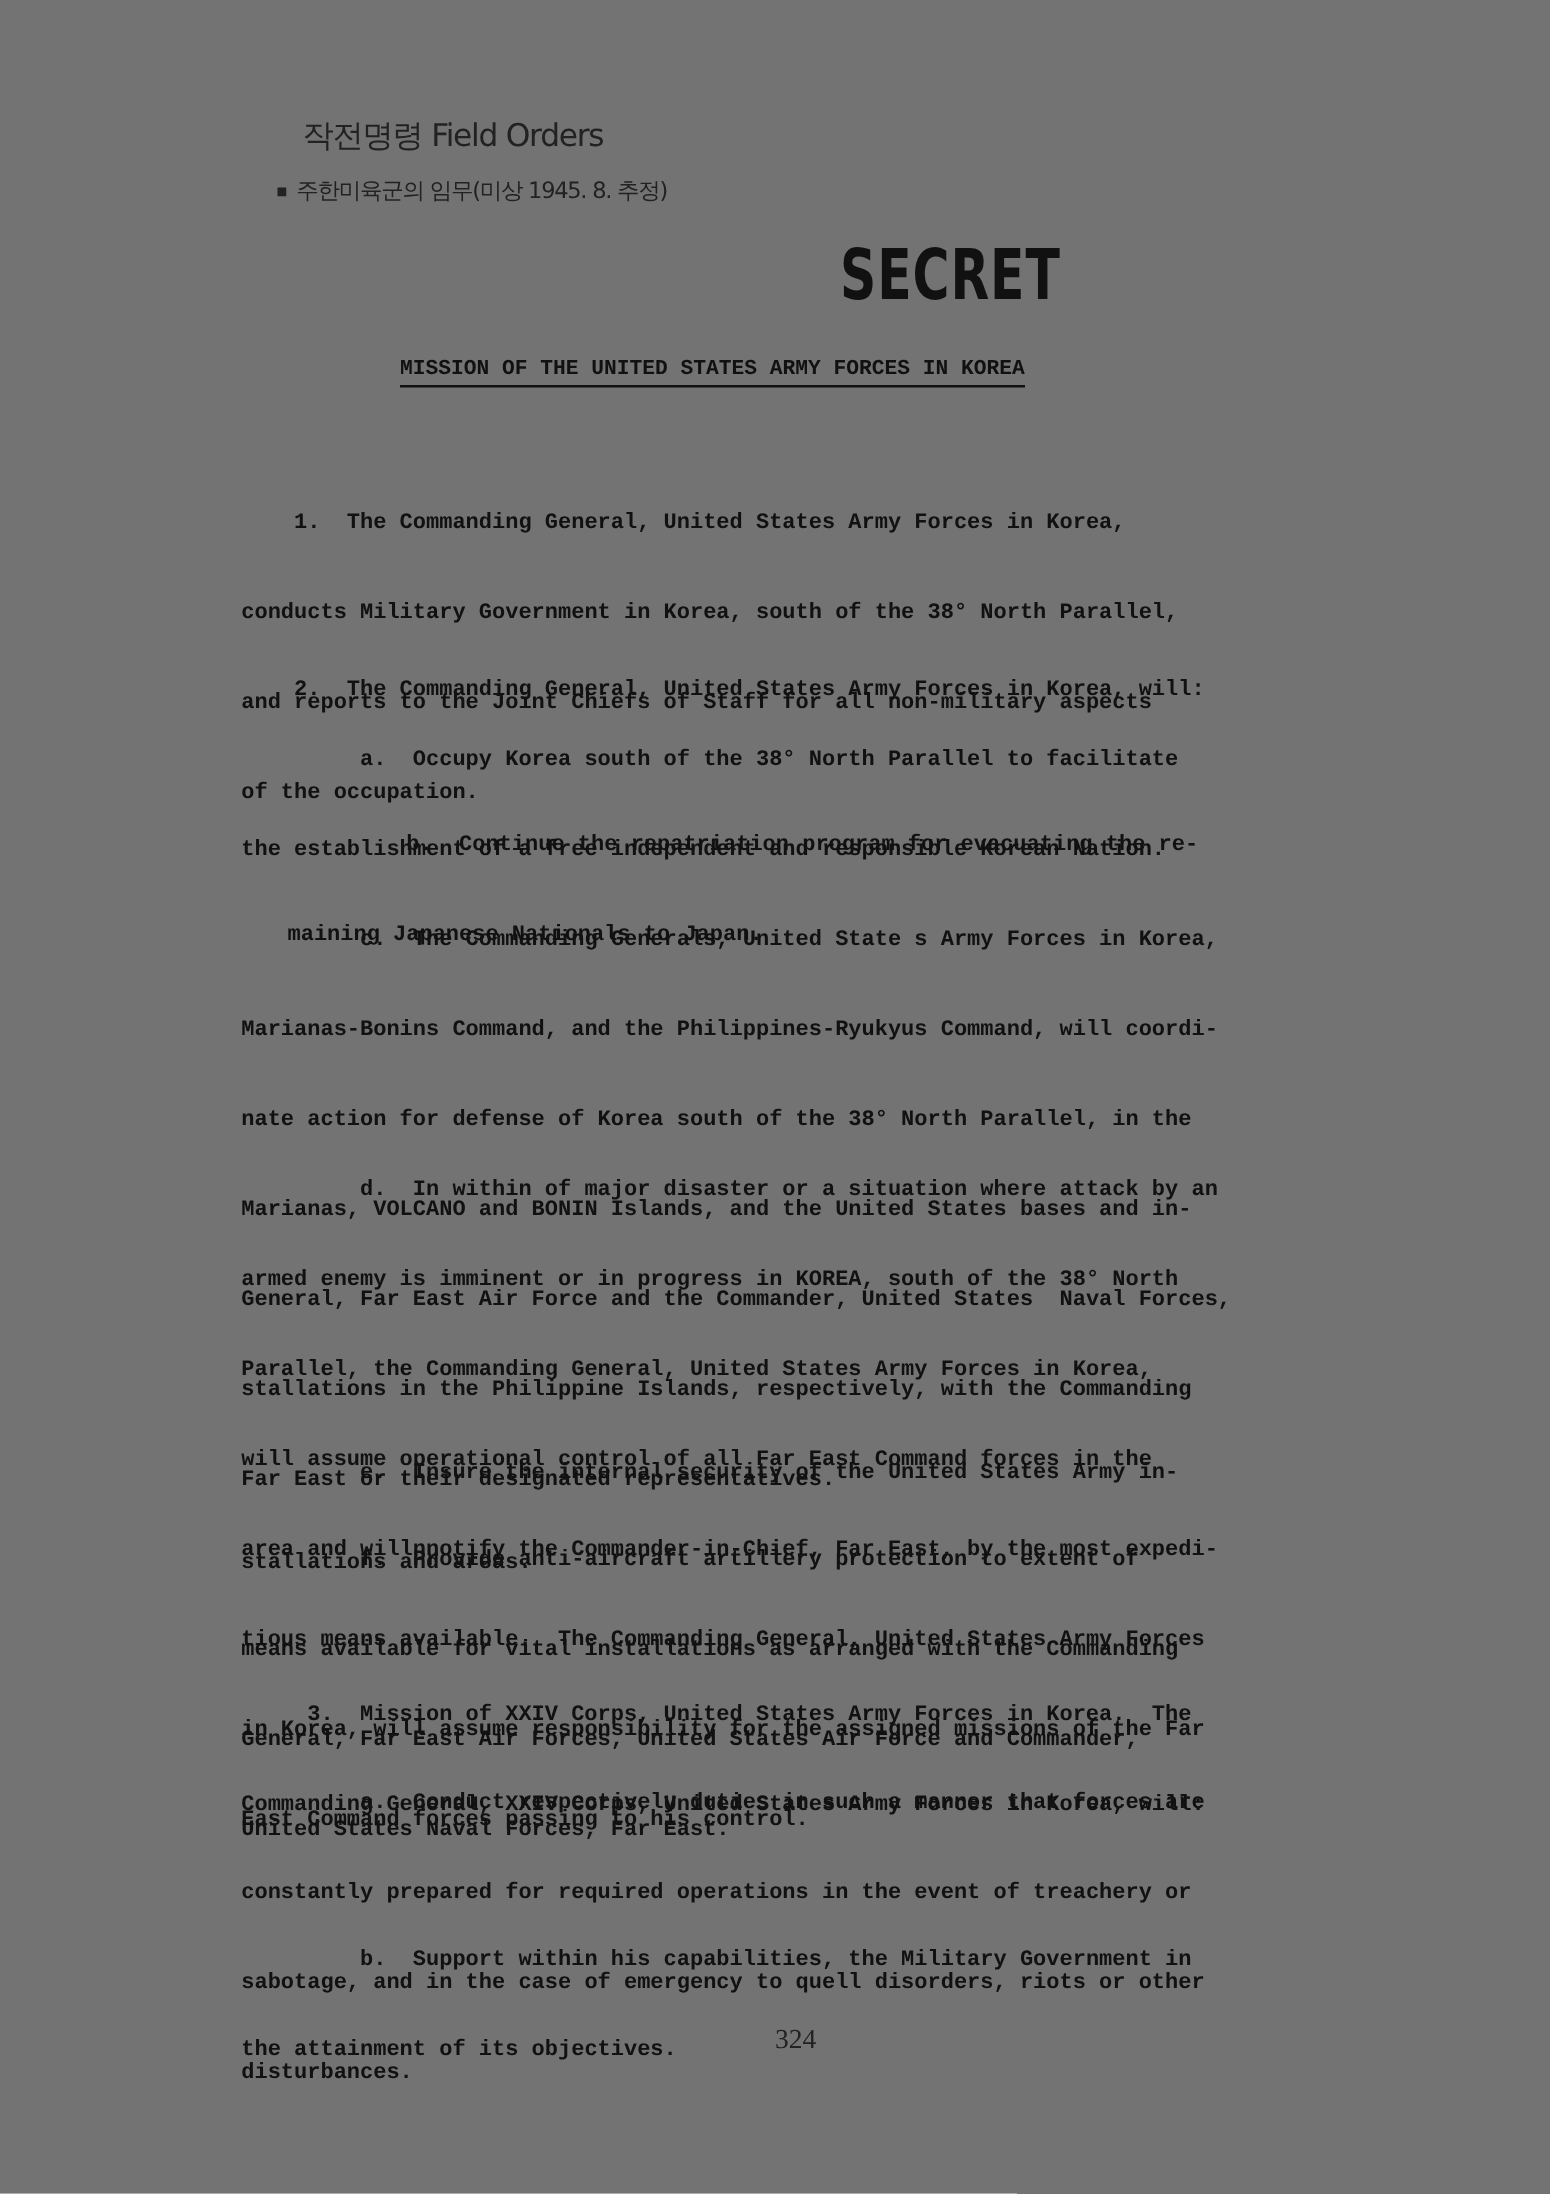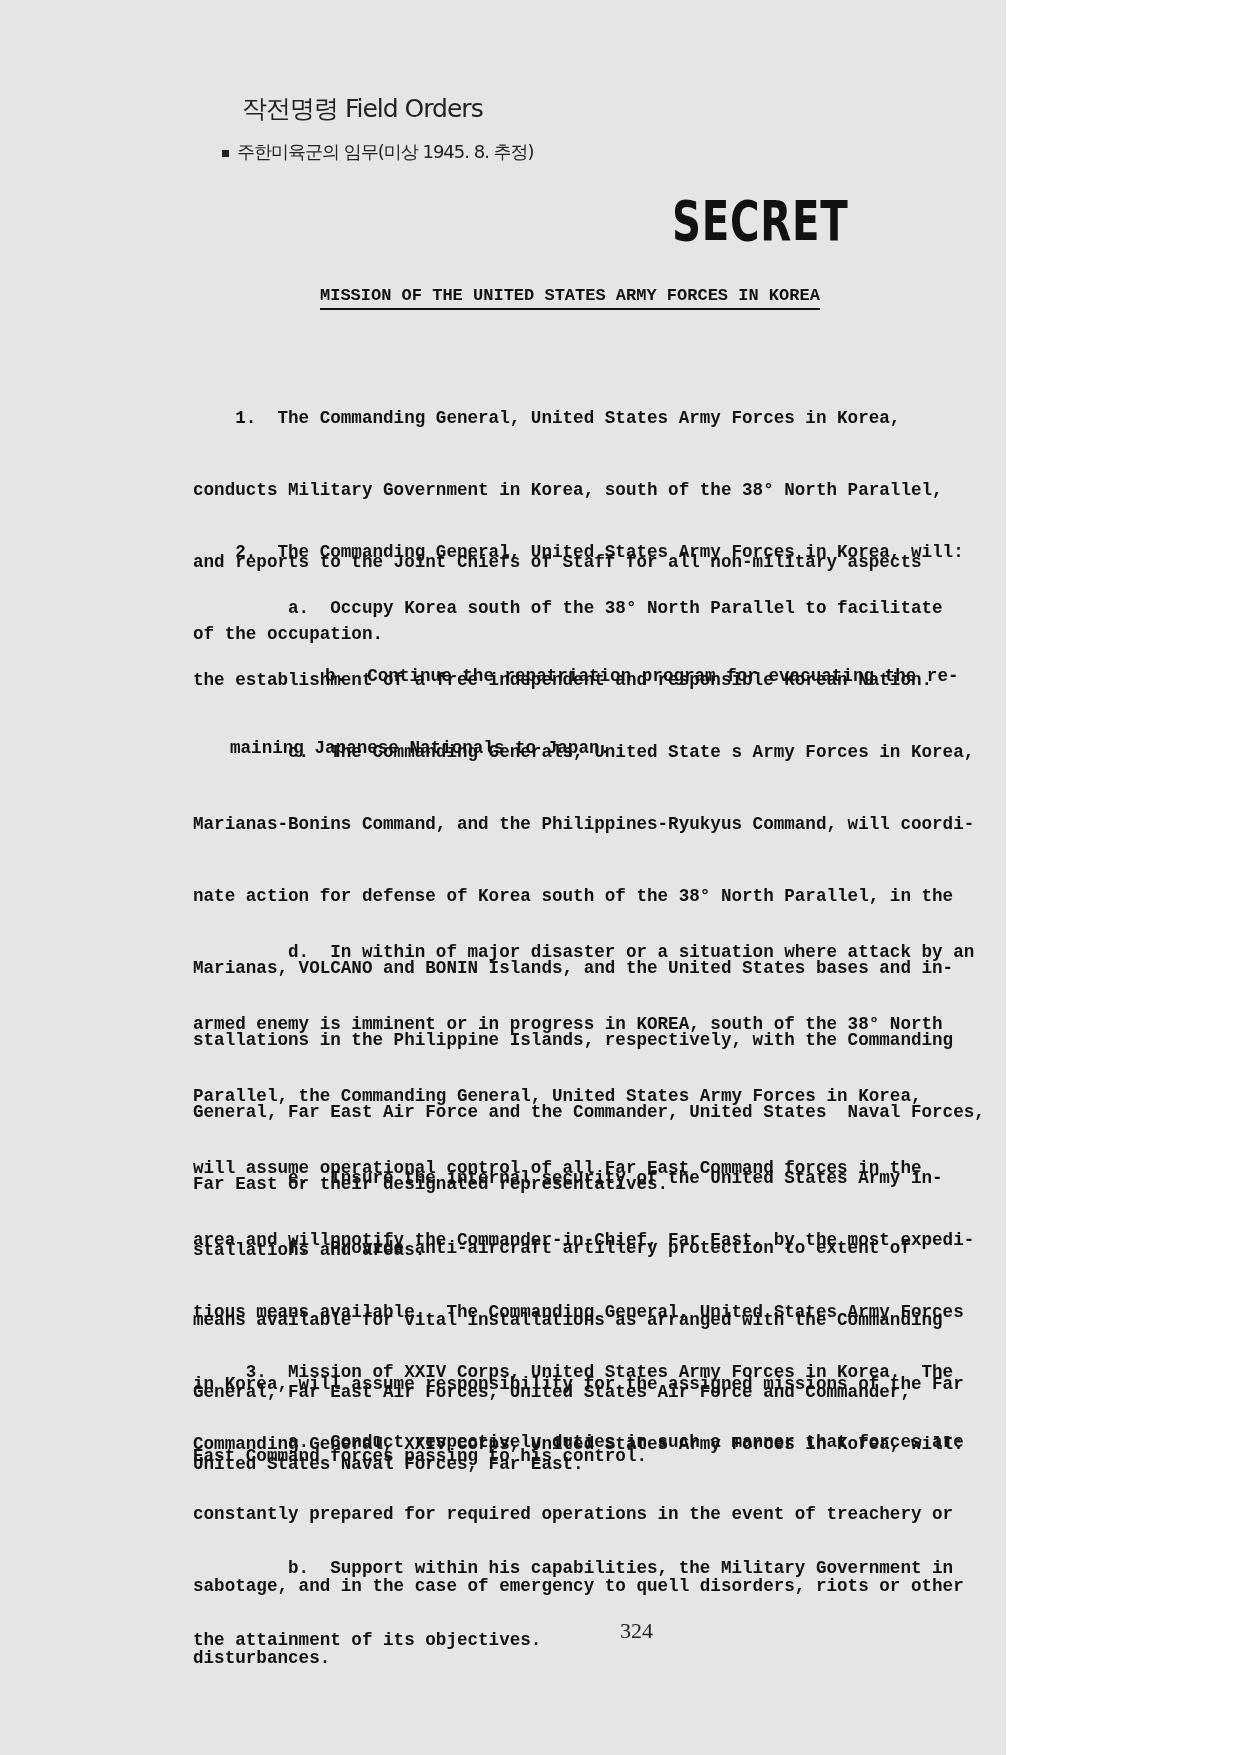--- a/index.html
+++ b/index.html
@@ -1,17 +1,17 @@
 <!DOCTYPE html>
 <html><head>
 <meta charset="utf-8">
 <style>
   html, body { margin:0; padding:0; background:#ffffff; }
   body { width:1240px; height:1755px; position:relative; overflow:hidden; color:#111; }
-  .page { position:absolute; left:0; top:0; width:1006px; height:1755px; background:#e5e5e5; }
+  .page { position:absolute; left:0; top:0; width:1240px; height:1755px; background:#737373; }
   .kr-header { position:absolute; left:242px; top:92px; font-family:"DejaVu Sans", sans-serif; font-size:25px; color:#222; letter-spacing:-1px; }
   .kr-sub { position:absolute; left:222px; top:140px; font-family:"DejaVu Sans", sans-serif; font-size:18px; color:#222; letter-spacing:-1px; }
   .kr-sub .bullet { display:inline-block; width:7px; height:7px; background:#222; margin-right:8px; vertical-align:middle; }
   .secret { position:absolute; left:672px; top:188px; font-family:"DejaVu Sans", sans-serif; font-weight:bold; font-size:56px; transform:scaleX(0.72); transform-origin:left top; letter-spacing:1px; color:#111; }
   .doc-title { position:absolute; left:320px; top:286px; font-family:"Liberation Mono", monospace; font-weight:bold; font-size:17px; color:#111; border-bottom:2px solid #111; padding-bottom:3px; white-space:nowrap; }
   .typed { position:absolute; left:193px; font-family:"Liberation Mono", monospace; font-weight:bold; font-size:17.6px; line-height:24px; color:#111; white-space:pre; }
   .page-num { position:absolute; left:620px; top:1618px; font-family:"Liberation Serif", serif; font-size:22px; color:#222; }
 </style>
 </head>
 <body>
@@ -43,22 +43,22 @@
   <div class="typed" style="top:616px;margin-left:37px;">
     <div>         b.  Continue the repatriation program for evacuating the re-</div>
     <div>maining Japanese Nationals to Japan.</div>
   </div>
 
   <div class="typed" style="top:692px;">
     <div>         c.  The Commanding Generals, United State s Army Forces in Korea,</div>
     <div>Marianas-Bonins Command, and the Philippines-Ryukyus Command, will coordi-</div>
     <div>nate action for defense of Korea south of the 38° North Parallel, in the</div>
     <div>Marianas, VOLCANO and BONIN Islands, and the United States bases and in-</div>
+    <div>General, Far East Air Force and the Commander, United States  Naval Forces,</div>
     <div>stallations in the Philippine Islands, respectively, with the Commanding</div>
-    <div>General, Far East Air Force and the Commander, United States  Naval Forces,</div>
     <div>Far East or their designated representatives.</div>
   </div>
 
   <div class="typed" style="top:892px;">
     <div>         d.  In within of major disaster or a situation where attack by an</div>
     <div>armed enemy is imminent or in progress in KOREA, south of the 38° North</div>
     <div>Parallel, the Commanding General, United States Army Forces in Korea,</div>
     <div>will assume operational control of all Far East Command forces in the</div>
     <div>area and willnnotify the Commander-in-Chief, Far East, by the most expedi-</div>
     <div>tious means available.  The Commanding General, United States Army Forces</div>

